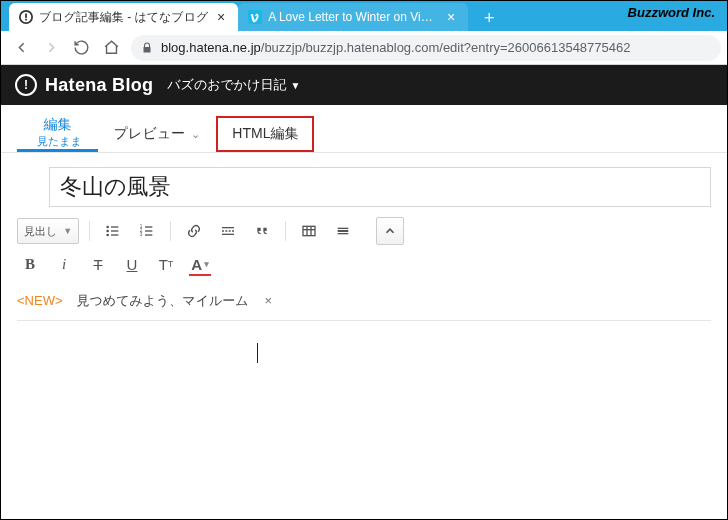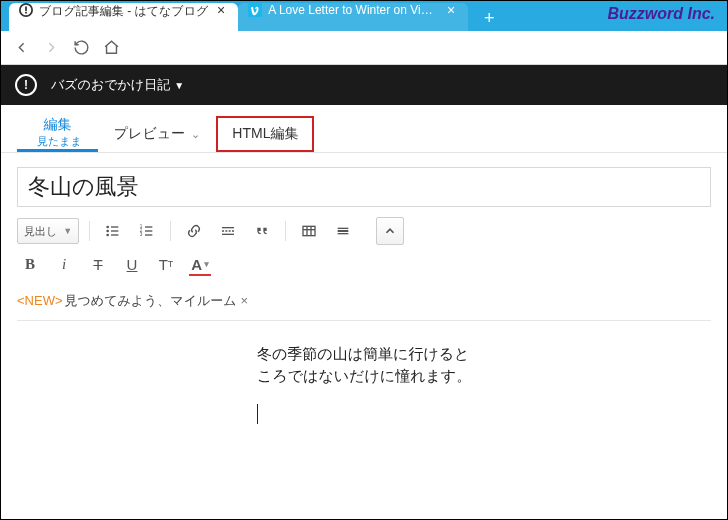--- a/index.html
+++ b/index.html
@@ -1,22 +1,22 @@
 <!DOCTYPE html>
 <html><head>
 <meta charset="utf-8">
 <style>
 * { margin: 0; padding: 0; box-sizing: border-box; font-family: -apple-system, BlinkMacSystemFont, "Segoe UI", "Meiryo", sans-serif; }
 body { width: 728px; height: 520px; overflow: hidden; background: #fff; border: 1px solid #000; }
 
 
 .browser-top { background: #29abe2; height: 30px; display: flex; align-items: flex-end; padding: 0 8px; position: relative; }
-.browser-branding { position: absolute; right: 12px; top: 4px; color: #4c1d95; font-weight: 700; font-style: italic; font-size: 16px; }
+.browser-branding { position: absolute; right: 12px; top: 4px; color: #000000; font-weight: 700; font-style: italic; font-size: 13px; }
 .tabs { display: flex; height: 30px; align-items: flex-end; }
-.tab { display: flex; height: 28px; padding: 0 10px; font-size: 12px; border-top-left-radius: 6px; border-top-right-radius: 6px; max-width: 230px; min-width: 200px; cursor: pointer; }
+.tab { display: flex; align-items: center; height: 28px; padding: 0 10px; font-size: 12px; border-top-left-radius: 6px; border-top-right-radius: 6px; max-width: 230px; min-width: 200px; cursor: pointer; }
 .tab.active { background: #fff; color: #333; }
 .tab.inactive { background: rgba(255,255,255,0.12); color: #fff; }
 .tab .favicon { width: 14px; height: 14px; margin-right: 6px; flex: 0 0 14px; display: inline-flex; align-items: center; justify-content: center; }
 .tab .title { white-space: nowrap; overflow: hidden; text-overflow: ellipsis; flex: 1; font-size: 12px; }
 .tab .close { width: 14px; height: 14px; margin-left: 6px; display: inline-flex; align-items: center; justify-content: center; font-size: 14px; }
 .newtab { width: 26px; height: 26px; display: inline-flex; align-items: center; justify-content: center; color: #fff; font-size: 18px; margin-left: 8px; cursor: pointer; }
 
 
 .addr-row { background: #fff; height: 34px; display: flex; align-items: center; padding: 0 6px; gap: 2px; border-bottom: 1px solid #d7d7d7; }
 .nav-btn { width: 28px; height: 28px; display: inline-flex; align-items: center; justify-content: center; color: #5f6368; cursor: pointer; }
@@ -36,21 +36,21 @@
 
 
 .editor-tabs { display: flex; align-items: flex-end; height: 38px; padding: 0 16px; border-bottom: 1px solid #e4e4e4; gap: 0; margin-top: 10px; font-size: 14px; }
 .etab { height: 36px; display: flex; align-items: center; padding: 0 16px; cursor: pointer; color: #333; }
 .etab.sel { color: #1487db; border-bottom: 3px solid #1487db; font-weight: 500; flex-direction: column; }
 .etab small { font-size: 11px; margin-left: 4px; color: inherit; }
 .etab-highlight { outline: 2px solid #d02020; outline-offset: -2px; }
 .etab .chev { margin-left: 6px; font-size: 11px; color: #888; }
 
 
-.title-area { padding: 14px 16px 0; }
+.title-area { padding: 14px 16px 0; margin-left: 32px; }
 .title-input { width: 100%; border: 1px solid #d7d7d7; height: 40px; padding: 0 10px; font-size: 22px; color: #222; }
 
 
 .toolbar { display: flex; align-items: center; padding: 10px 16px 6px; gap: 8px; flex-wrap: wrap; }
 .t-select { height: 26px; border: 1px solid #ccc; background: linear-gradient(#fff,#f2f2f2); font-size: 11px; color: #555; display: inline-flex; align-items: center; padding: 0 6px; gap: 6px; cursor: pointer; border-radius: 2px; }
 .t-select .caret { font-size: 9px; color: #888; }
 .tb-btn { width: 26px; height: 26px; display: inline-flex; align-items: center; justify-content: center; color: #555; cursor: pointer; border-radius: 2px; }
 .tb-btn svg { width: 16px; height: 16px; }
 .tb-sep { width: 1px; height: 20px; background: #e0e0e0; margin: 0 2px; }
 .tb-box { width: 28px; height: 28px; border: 1px solid #ccc; background: linear-gradient(#fff,#f2f2f2); display: inline-flex; align-items: center; justify-content: center; border-radius: 2px; cursor: pointer; margin-left: 12px;}
@@ -59,21 +59,21 @@
 .txt-btn.bold { font-weight: 700; }
 .txt-btn.italic { font-style: italic; }
 .txt-btn.under { text-decoration: underline; font-family: Arial; }
 .txt-btn.strike { text-decoration: line-through; font-family: Arial; }
 .font-a { position: relative; }
 .font-a::after{ content:''; position:absolute; left:2px; right:2px; bottom:1px; height:2px; background:#d33; }
 .font-a .small-caret { font-size: 9px; margin-left: 2px; color: #888; }
 
 
 .tag-row { padding: 4px 16px 10px; }
-.tag-chip { display: inline-flex; align-items: center; font-size: 13px; color: #444; gap: 2px; }
+.tag-chip { display: inline-flex; align-items: center; font-size: 13px; color: #444; gap: 14px; }
 .tag-chip .new { color: #f0851e; font-weight: 500; }
 .tag-chip .x { margin-left: 2px; color: #777; cursor: pointer; font-size: 13px; }
 
 
 .content-pane { border-top: 1px solid #e6e6e6; margin: 0 16px; padding: 22px 230px 8px 240px; min-height: 220px; }
 .content-pane p { font-size: 15px; color: #222; margin-bottom: 16px; line-height: 1.5; }
 .cursor-line { border-left: 1px solid #222; height: 20px; display: inline-block; }
 
 </style>
 </head>
@@ -123,25 +123,35 @@
         <path d="M3 12a9 9 0 1 0 3-6.7L3 8"></path>
         <path d="M3 3v5h5"></path>
       </svg>
     </span>
   <span class="nav-btn">
       <svg viewBox="0 0 24 24" fill="none" stroke="currentColor" stroke-width="2">
         <path d="M3 11l9-8 9 8"></path>
         <path d="M5 10v10h14V10"></path>
       </svg>
     </span>
+  <div class="omnibox">
+    <span class="lock">
+        <svg width="12" height="12" viewBox="0 0 24 24" fill="#5f6368">
+          <path d="M6 10V7a6 6 0 1 1 12 0v3h1v11H5V10h1zm2 0h8V7a4 4 0 1 0-8 0v3z"></path>
+        </svg>
+      </span>
+    <span class="domain">blog.hatena.ne.jp</span>
+      <span>/buzzjp/buzzjp.hatenablog.com/edit?entry=26006613548775462</span>
+  </div>
 </div>
 
 <div class="site-bar">
   <div class="site-logo">
     <span class="logo-circle">!</span>
+    <span class="logo-text">Hatena Blog</span>
   </div>
   <div class="blog-switch">
     <span>バズのおでかけ日記</span>
     <span class="caret">▼</span>
   </div>
 </div>
 
 <div class="editor-tabs">
   <div class="etab sel">
     <span>編集</span>
@@ -239,15 +249,14 @@
 
 <div class="tag-row">
   <span class="tag-chip">
     <span class="new">&lt;NEW&gt;</span>
     <span>見つめてみよう、マイルーム</span>
     <span class="x">×</span>
   </span>
 </div>
 
 <div class="content-pane">
-  <p>冬の季節の山は簡単に行けるところではないだけに憧れます。</p>
   <p><span class="cursor-line"></span></p>
 </div>
 
 </body></html>

